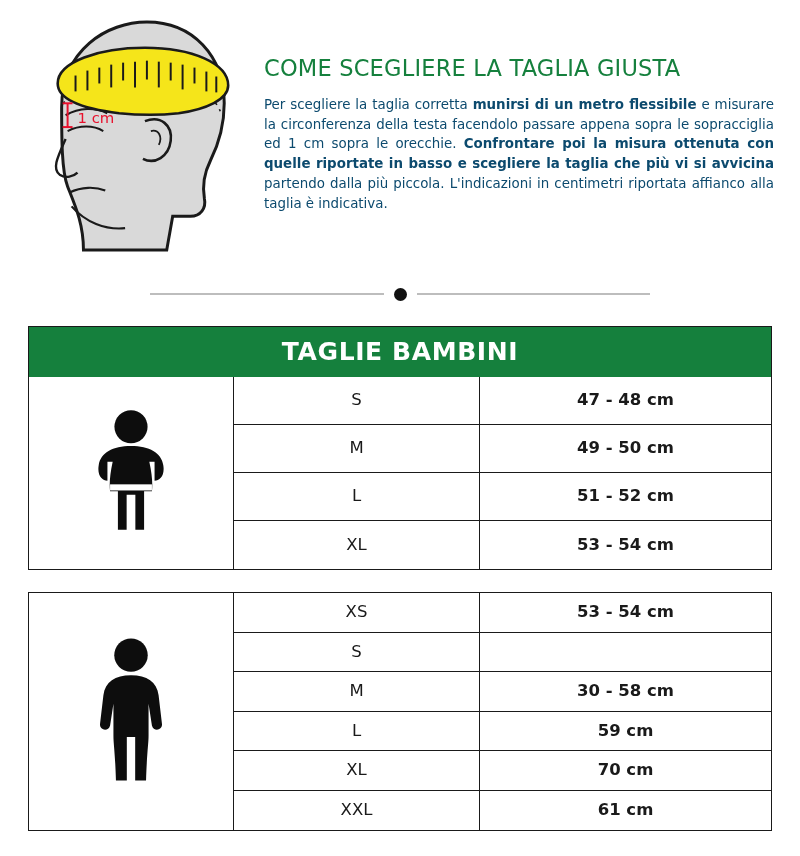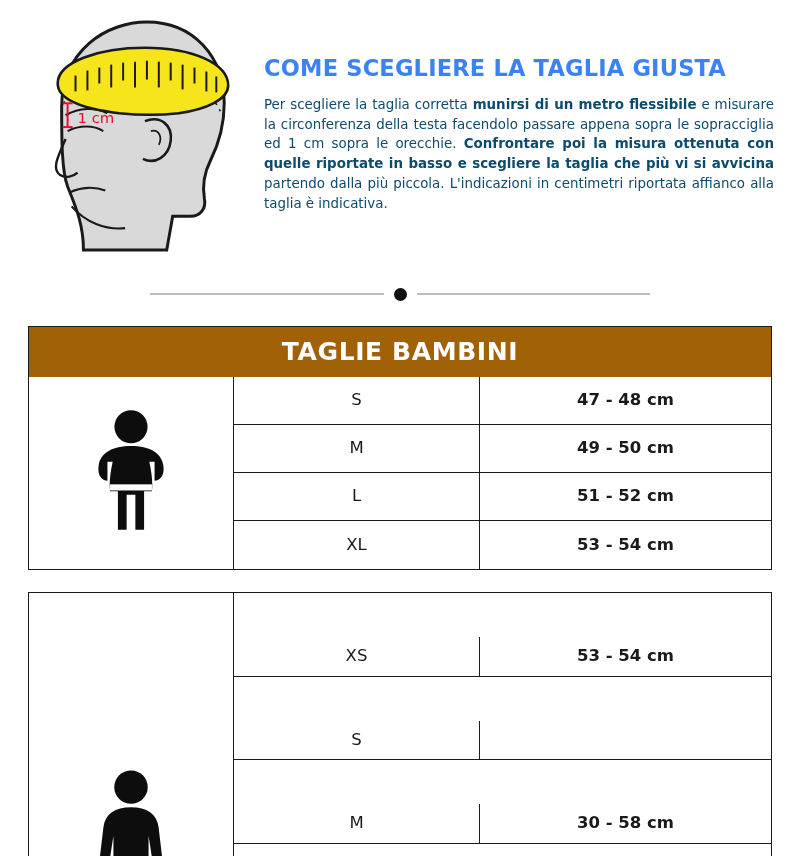--- a/index.html
+++ b/index.html
@@ -32,22 +32,22 @@
     padding-top: 2px;
   }
   .intro {
     flex: 1 1 auto;
     padding-left: 14px;
     padding-top: 46px;
   }
   .intro h1 {
     margin: 0 0 14px 0;
     font-size: 22.5px;
-    font-weight: bold;
-    color: #3b82f6;
+    font-weight: normal;
+    color: #15803d;
     letter-spacing: 0.2px;
     line-height: 1.1;
   }
   .intro p {
     margin: 0;
     font-size: 13.4px;
     line-height: 1.48;
     text-align: justify;
     color: #0c4a6e;
   }
@@ -76,21 +76,21 @@
     margin: 0 10px;
     flex: 0 0 auto;
   }
 
   
   .table-block {
     margin: 22px 28px 0 28px;
     border: 1.5px solid #1a1a1a;
   }
   .table-title {
-    background: #a16207;
+    background: #15803d;
     color: #ffffff;
     text-align: center;
     font-size: 25px;
     font-weight: bold;
     letter-spacing: 0.6px;
     padding: 12px 0 13px 0;
     line-height: 1;
   }
   .table-body {
     display: flex;
@@ -124,21 +124,21 @@
     font-weight: normal;
   }
   .cell-meas {
     flex: 1 1 auto;
     font-weight: bold;
   }
   .rows.kids .row { height: 48px; }
   .rows.kids .cell-size, .rows.kids .cell-meas {
     display: flex; align-items: center; justify-content: center; padding: 0;
   }
-  .rows.adults .row { height: 39.5px; margin-top: 44px; }
+  .rows.adults .row { height: 39.5px; }
   .rows.adults .cell-size, .rows.adults .cell-meas {
     display: flex; align-items: center; justify-content: center; padding: 0;
   }
 </style>
 </head>
 <body>
 
 <div class="page">
 
   <div class="top">

